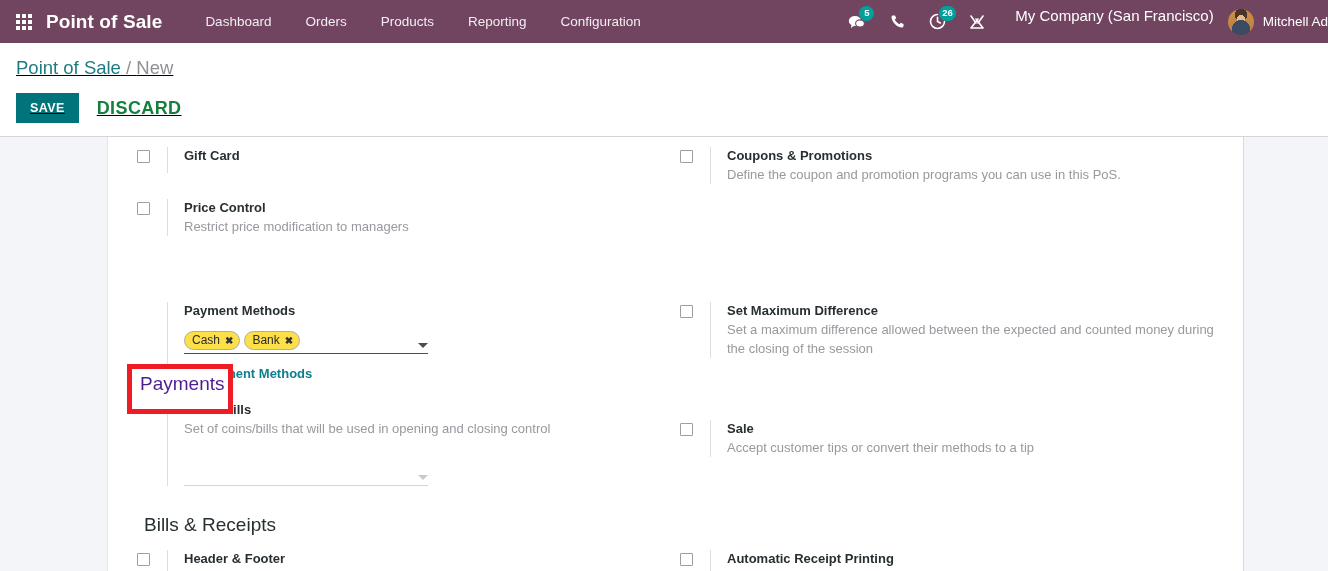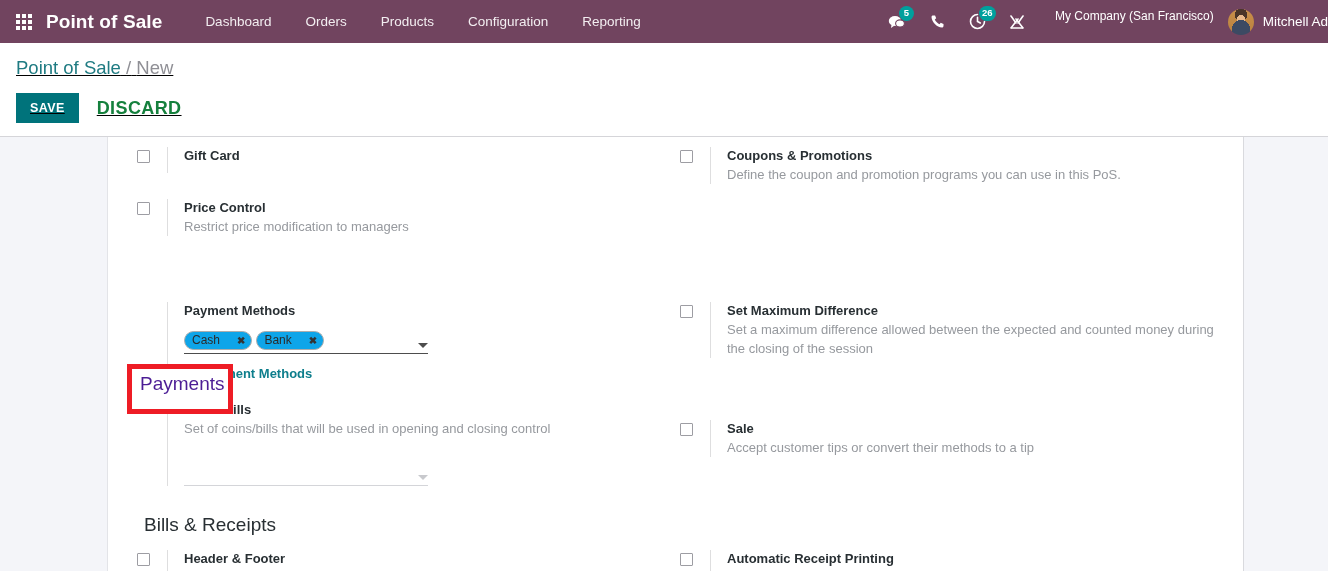--- a/index.html
+++ b/index.html
@@ -60,21 +60,21 @@
     color: #fff;
     font-size: 9.5px;
     line-height: 13px;
     min-width: 15px; height: 15px;
     border-radius: 8px;
     text-align: center;
     padding: 0 3px;
     font-weight: bold;
   }
   .company-name {
-    font-size: 12px;
+    font-size: 15px;
     margin: 0 14px 12px 18px;
     white-space: nowrap;
     cursor: pointer;
   }
   .avatar {
     width: 26px; height: 26px;
     border-radius: 50%;
     background:
       radial-gradient(circle at 50% 78%, #3c4a63 0 38%, transparent 38%),
       radial-gradient(circle at 50% 40%, #e8b98c 0 21%, transparent 21%),
@@ -194,30 +194,29 @@
     margin-top: 11px;
     border-bottom: 1px solid #4d4d4d;
     padding-bottom: 3px;
     display: flex;
     align-items: center;
     cursor: pointer;
   }
   .tag {
     border: 1px solid #adadad;
     border-radius: 11px;
-    background: #0ea5e9;
+    background: #fde047;
     font-size: 12px;
     color: #2b2b2b;
     padding: 1px 6px 2px 7px;
     margin-right: 4px;
     display: inline-flex;
     align-items: center;
     white-space: nowrap;
     cursor: pointer;
-    gap: 12px;
   }
   .tag .x { margin-left: 5px; font-size: 10px; color: #333; font-weight: bold; }
   .caret {
     position: absolute; right: 0; bottom: 5px;
     width: 0; height: 0;
     border-left: 5px solid transparent;
     border-right: 5px solid transparent;
     border-top: 5px solid #4d4d4d;
     cursor: pointer;
   }
@@ -272,22 +271,22 @@
       <i></i>
       <i></i>
       <i></i>
       <i></i>
   </div>
   <div class="brand">Point of Sale</div>
 
   <div class="navitem">Dashboard</div>
   <div class="navitem">Orders</div>
   <div class="navitem">Products</div>
+  <div class="navitem">Reporting</div>
   <div class="navitem">Configuration</div>
-  <div class="navitem">Reporting</div>
 
   <div class="nav-right">
     <div class="icon-btn">
       <svg width="18" height="16" viewBox="0 0 18 16" aria-hidden="true">
         <ellipse cx="7" cy="7" rx="6.2" ry="5" fill="#ffffff"></ellipse>
         <path d="M3.5 10.5 L3 14 L6.5 11.4 Z" fill="#ffffff"></path>
         <ellipse cx="12" cy="9.5" rx="4.4" ry="3.6" fill="#ffffff" stroke="#71445f" stroke-width="1.1"></ellipse>
       </svg>
       <span class="badge">5</span>
     </div>

